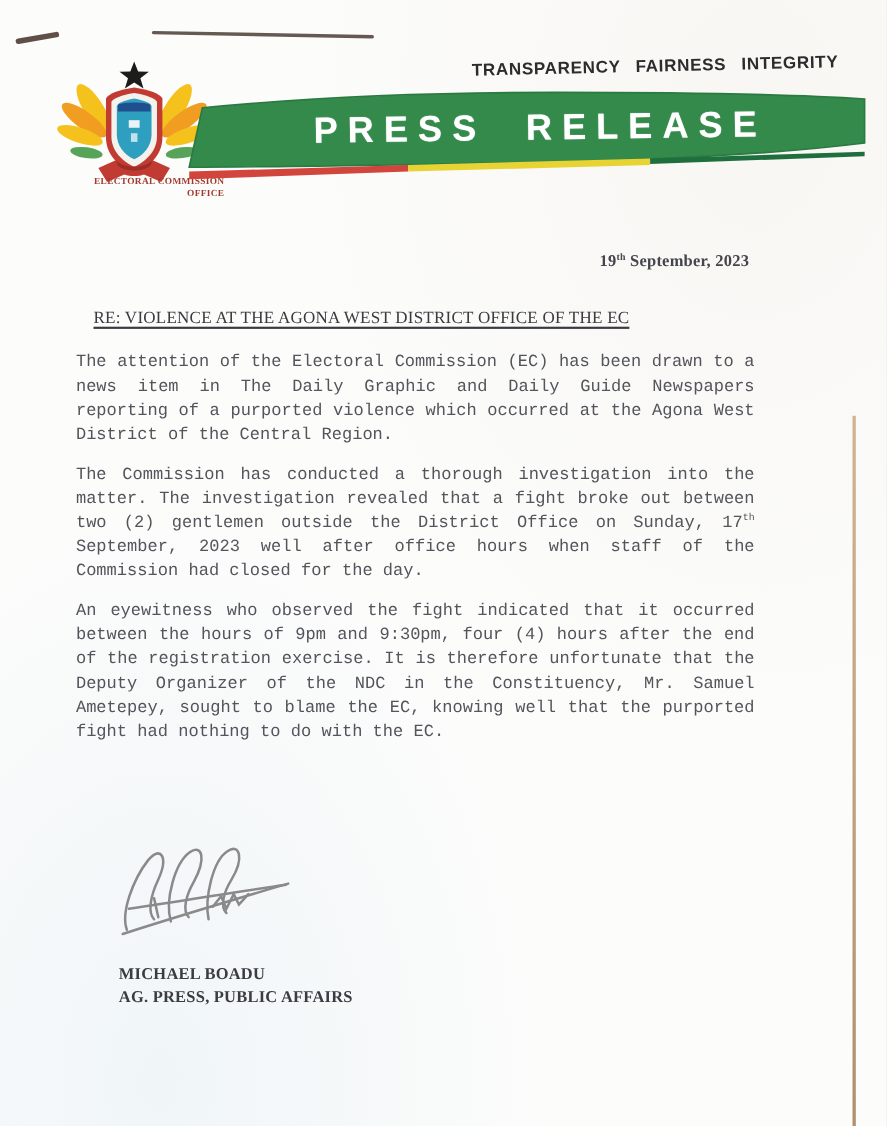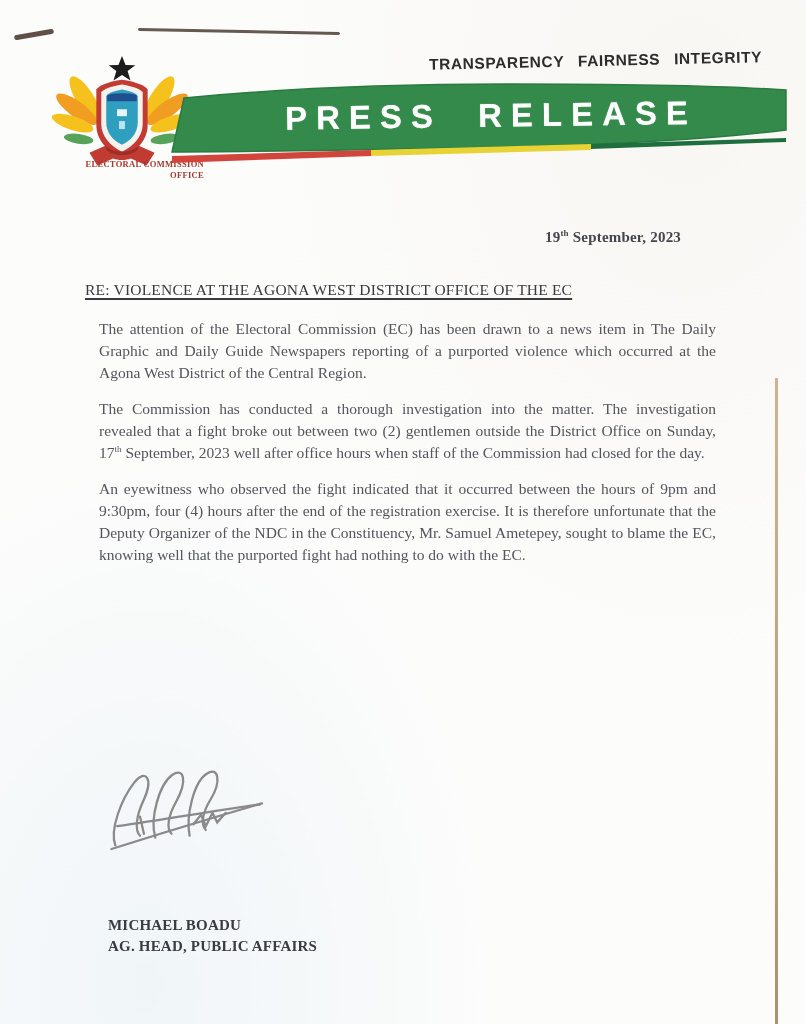--- a/index.html
+++ b/index.html
@@ -28,26 +28,26 @@
   .banner{position:absolute;left:166px;top:82px;width:624px;height:86px;}
   .banner svg{position:absolute;inset:0;width:100%;height:100%;}
   .banner-text{position:absolute;left:0;right:0;top:15px;text-align:center;padding-left:26px;
     font-family:"Liberation Sans",sans-serif;font-weight:bold;font-size:33px;color:#ffffff;
     letter-spacing:9px;word-spacing:18px;transform:rotate(-0.8deg);text-shadow:0 0 1px rgba(255,255,255,.6);}
   
   .date-line{position:absolute;left:545px;top:228px;font-weight:bold;font-size:15px;color:#45454d;letter-spacing:.2px;}
   .date-line sup{font-size:9px;}
   .subject{position:absolute;left:85px;top:281px;font-weight:normal;font-size:15.5px;color:#3a3a41;
     letter-spacing:.2px;text-decoration:underline;text-underline-offset:3px;text-decoration-thickness:1.5px;}
-  .body-text{position:absolute;left:99px;top:318px;width:617px;font-size:15.5px;color:#54555c;
-    line-height:1.42;text-align:justify;}
+  .body-text{position:absolute;left:69px;top:318px;width:617px;font-size:15.5px;color:#54555c;
+    line-height:1.42;text-align:justify;font-family:Liberation Mono, monospace;}
   .body-text p{margin:0 0 14px 0;}
   .body-text sup{font-size:9px;}
   .signature{position:absolute;left:102px;top:750px;width:200px;height:108px;}
-  .signer{position:absolute;left:108px;top:915px;font-weight:bold;font-size:15px;color:#3b3b44;
+  .signer{position:absolute;left:108px;top:876px;font-weight:bold;font-size:15px;color:#3b3b44;
     line-height:1.42;letter-spacing:.2px;}
 </style>
 </head>
 <body>
 
 <div class="page">
 
   <div class="scan-dash"></div>
   <div class="scan-line"></div>
   <div class="scan-edge-right"></div>
@@ -112,16 +112,16 @@
       <path d="M92 90 C88 70 96 34 110 25 C122 17 126 32 114 52 C106 65 103 78 109 84"></path>
       <path d="M10 104 C60 88 120 70 168 56"></path>
       <path d="M16 80 C70 72 130 62 166 57"></path>
       <path d="M96 78 l8 -10 l5 12 l7 -14 l5 10 l9 -10"></path>
       <path d="M40 70 l4 18"></path>
     </svg>
   </div>
 
   <div class="signer">
     <div>MICHAEL BOADU</div>
-    <div>AG. HEAD, PUBLIC AFFAIRS</div>
+    <div>AG. PRESS, PUBLIC AFFAIRS</div>
   </div>
 
 </div>
 
 </body></html>

